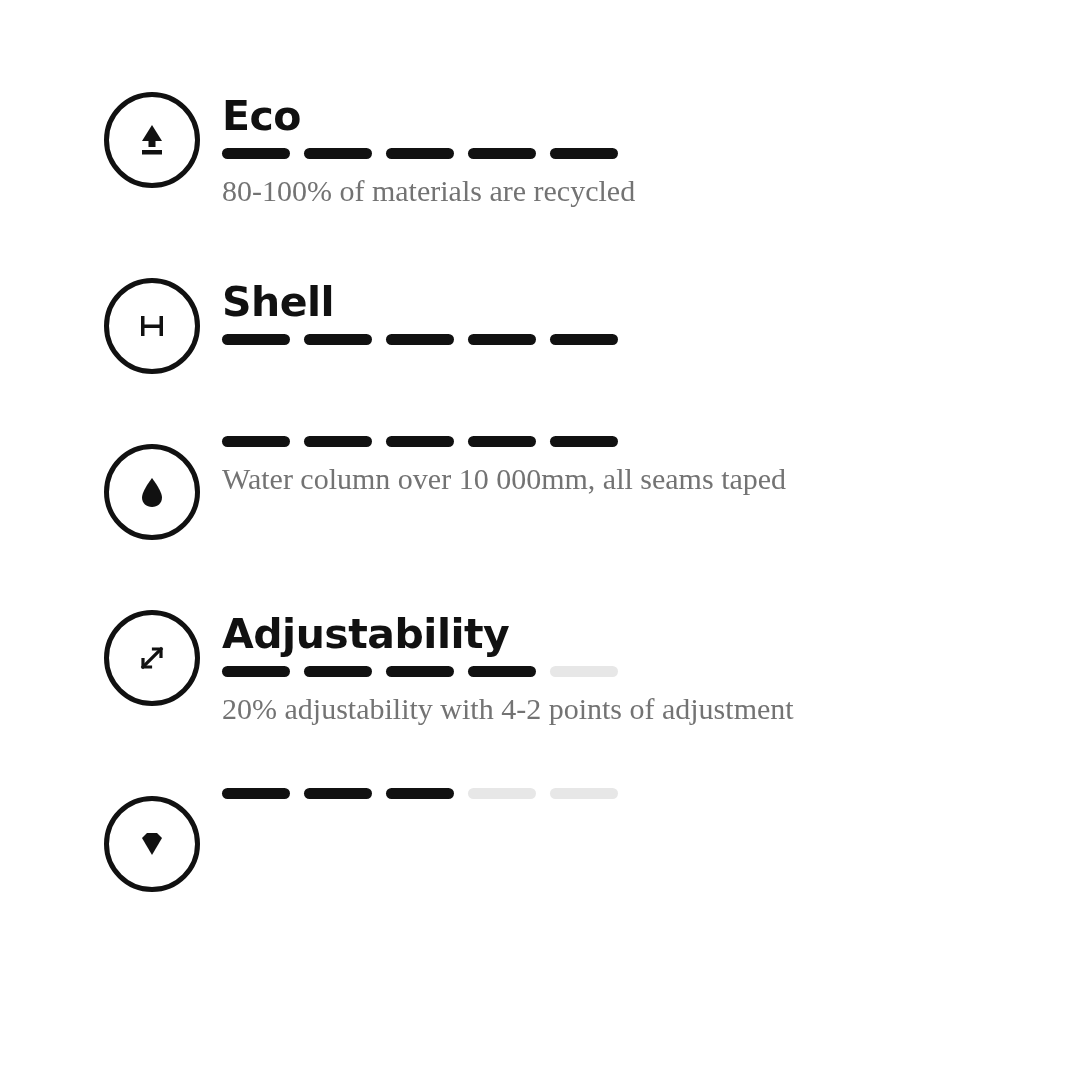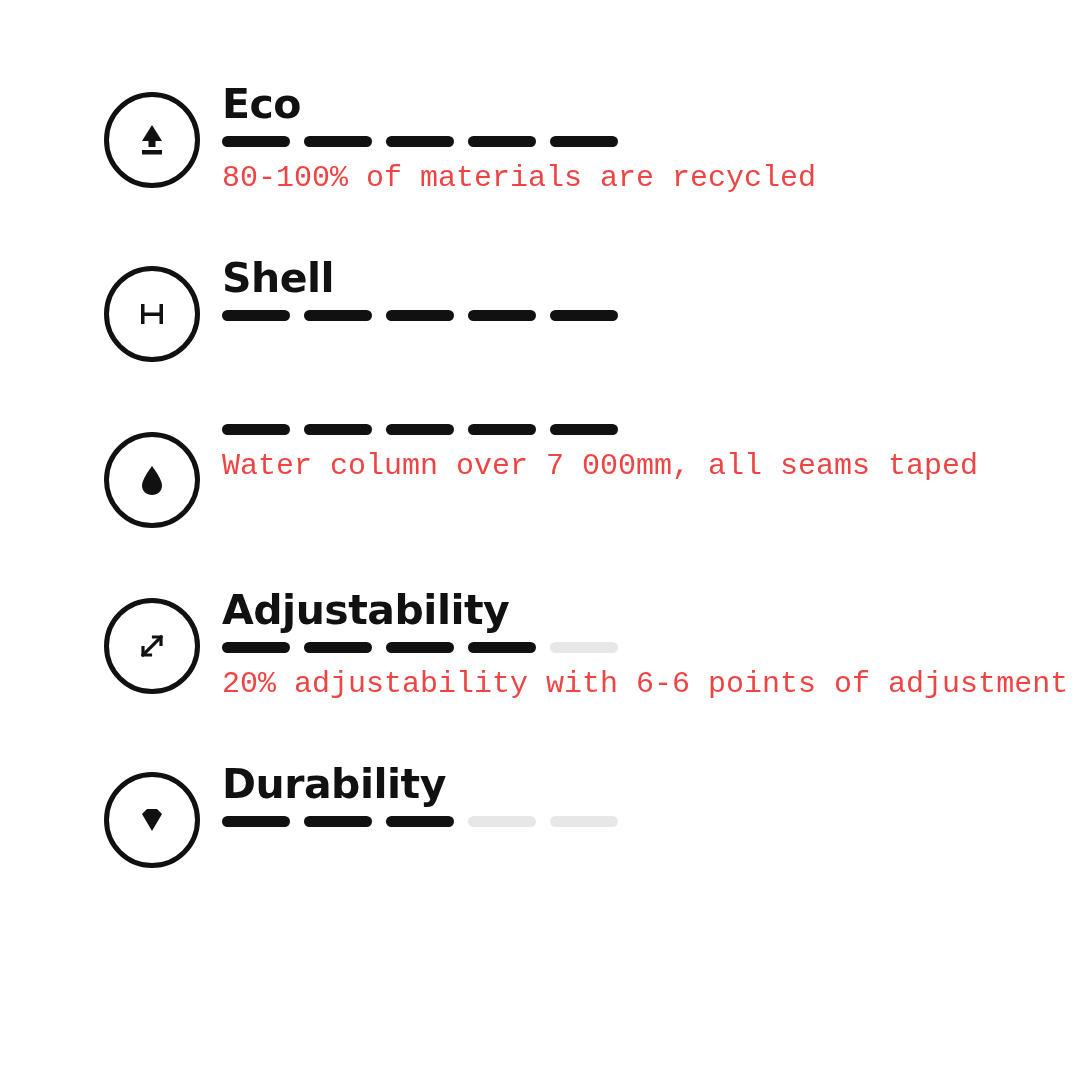--- a/index.html
+++ b/index.html
@@ -51,42 +51,42 @@
     flex: 1 1 auto;
     padding-top: 0;
   }
   .title {
     font-family: "DejaVu Sans", sans-serif;
     font-weight: bold;
     font-size: 41px;
     line-height: 1.02;
     letter-spacing: -0.5px;
     color: #111111;
-    margin: 0 0 10px 0;
+    margin: 12px 0 10px 0;
     white-space: nowrap;
   }
   .rating {
     display: flex;
     gap: 14px;
     margin: 0 0 14px 0;
   }
   .pip {
     width: 68px;
     height: 11px;
     border-radius: 6px;
     background: #111111;
   }
   .pip.off {
     background: #e7e7e7;
   }
   .desc {
-    font-family: Liberation Mono, monospace;
+    font-family: Liberation Serif, serif;
     font-size: 30px;
     line-height: 1.18;
-    color: #ef4444;
+    color: #737373;
     margin: 0;
     white-space: nowrap;
   }
 </style>
 </head>
 <body>
 
 <div class="sheet">
   <div class="rows">
 
@@ -137,21 +137,21 @@
         </svg>
       </div>
       <div class="content">
         <div class="rating">
           <span class="pip"></span>
           <span class="pip"></span>
           <span class="pip"></span>
           <span class="pip"></span>
           <span class="pip"></span>
         </div>
-        <p class="desc">Water column over 7 000mm, all seams taped</p>
+        <p class="desc">Water column over 10 000mm, all seams taped</p>
       </div>
     </div>
 
     <div class="row">
       <div class="badge">
         <svg width="46" height="46" viewBox="0 0 46 46" aria-hidden="true">
           <g stroke="#111111" stroke-width="3.2" stroke-linecap="square" fill="none">
             <line x1="14" y1="32" x2="32" y2="14"></line>
             <polyline points="32,21.5 32,14 24.5,14"></polyline>
             <polyline points="14,24.5 14,32 21.5,32"></polyline>
@@ -160,33 +160,32 @@
       </div>
       <div class="content">
         <p class="title">Adjustability</p>
         <div class="rating">
           <span class="pip"></span>
           <span class="pip"></span>
           <span class="pip"></span>
           <span class="pip"></span>
           <span class="pip off"></span>
         </div>
-        <p class="desc">20% adjustability with 6-6 points of adjustment</p>
+        <p class="desc">20% adjustability with 4-2 points of adjustment</p>
       </div>
     </div>
 
     <div class="row">
       <div class="badge">
         <svg width="46" height="46" viewBox="0 0 46 46" aria-hidden="true">
           <path d="M13 17 H33 L23 34 Z" fill="#111111"></path>
           <path d="M13 17 L18 12 H28 L33 17 Z" fill="#111111"></path>
         </svg>
       </div>
       <div class="content">
-        <p class="title">Durability</p>
         <div class="rating">
           <span class="pip"></span>
           <span class="pip"></span>
           <span class="pip"></span>
           <span class="pip off"></span>
           <span class="pip off"></span>
         </div>
       </div>
     </div>
 

